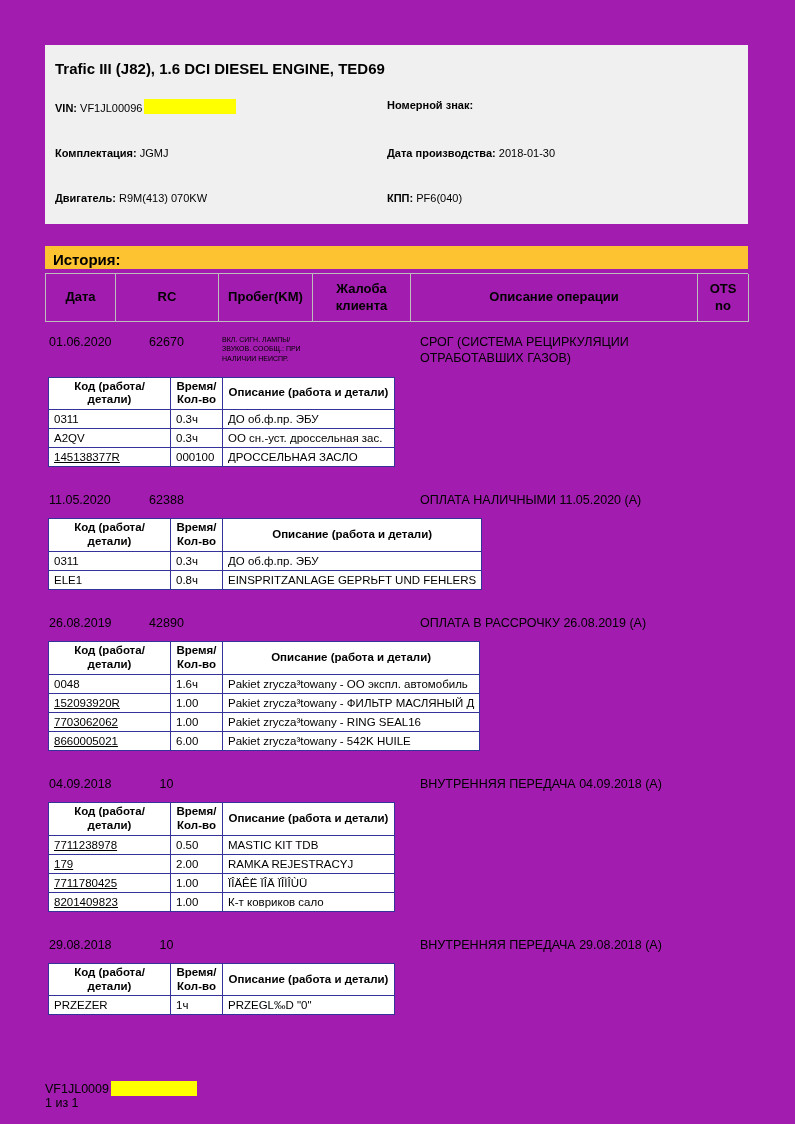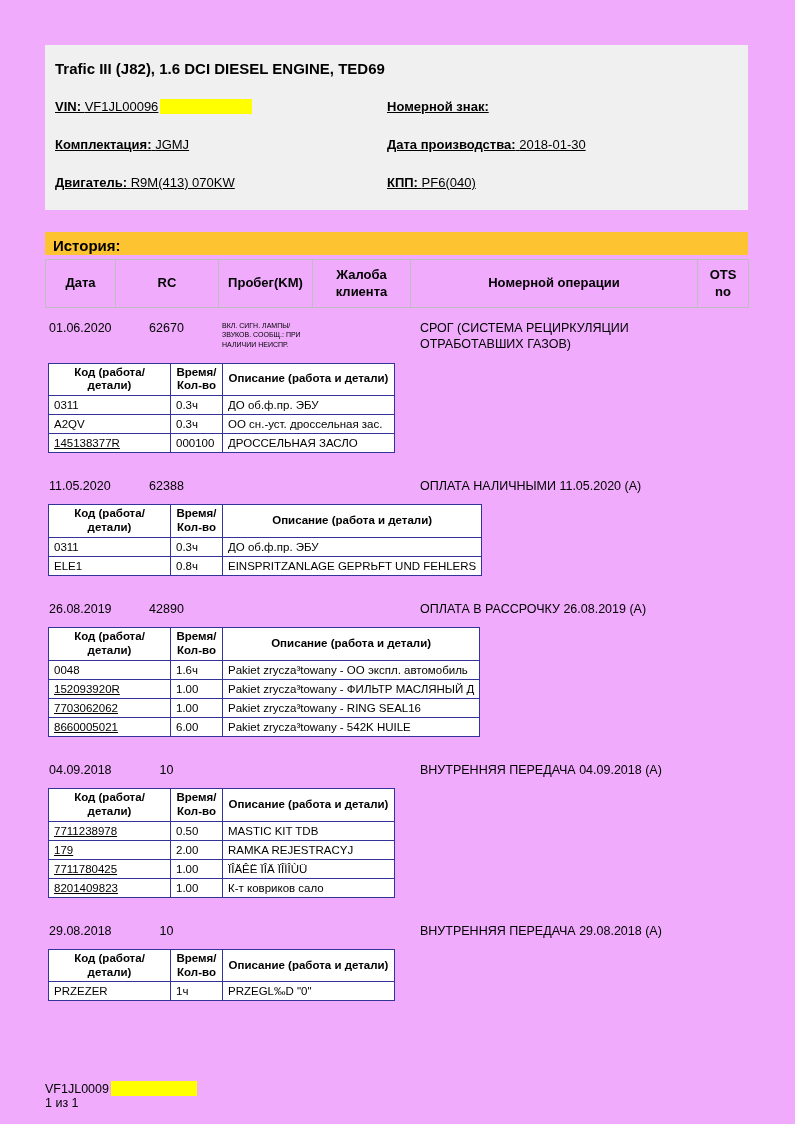--- a/index.html
+++ b/index.html
@@ -1,24 +1,24 @@
 <!DOCTYPE html>
 <html><head>
 <meta charset="utf-8">
 <style>
   * { margin:0; padding:0; box-sizing:border-box; }
   html,body { background:#ffffff; }
   body { font-family:"Liberation Sans","DejaVu Sans",sans-serif; color:#000; }
-  .page { position:relative; width:795px; height:1124px; background:#f0abfc; overflow:hidden; }
+  .page { position:relative; width:795px; height:1124px; background:#a21caf; overflow:hidden; }
   .content { position:absolute; left:45px; top:45px; width:703px; }
 
   
   .header-box { background:#f0f0f0; padding:15px 10px 20px 10px; }
   .veh-title { font-size:15px; font-weight:bold; margin-bottom:22px; }
-  .fields { display:grid; grid-template-columns:332px 1fr; row-gap:23px; font-size:13px;text-decoration:underline; }
+  .fields { display:grid; grid-template-columns:332px 1fr; row-gap:33px; font-size:11px; }
   .lbl { font-weight:bold; }
   .redact { display:inline-block; background:#ffff00; height:15px; vertical-align:text-bottom; margin-left:2px; }
   .redact.vin { width:92px; }
   .redact.foot { width:86px; }
 
   
   .history-bar { margin-top:22px; background:#fdc330; font-weight:bold; font-size:15px; padding:5px 8px 1px 8px; }
 
   
   .mh { display:grid; grid-template-columns:70px 103px 94px 98px 287px 51px; margin-top:4px;
@@ -83,21 +83,21 @@
       </div>
     </div>
 
     <div class="history-bar">История:</div>
 
     <div class="mh">
       <div>Дата</div>
       <div>RC</div>
       <div>Пробег(KM)</div>
       <div>Жалоба клиента</div>
-      <div>Номерной операции</div>
+      <div>Описание операции</div>
       <div>OTS no</div>
     </div>
 
     <div id="entries">
   <div class="entry">
     <div class="erow">
       <div class="date">01.06.2020</div>
       <div class="mil">62670</div>
       <div class="rc">ВКЛ. СИГН. ЛАМПЫ/ ЗВУКОВ. СООБЩ.: ПРИ НАЛИЧИИ НЕИСПР.</div>
       <div class="complaint"></div>

